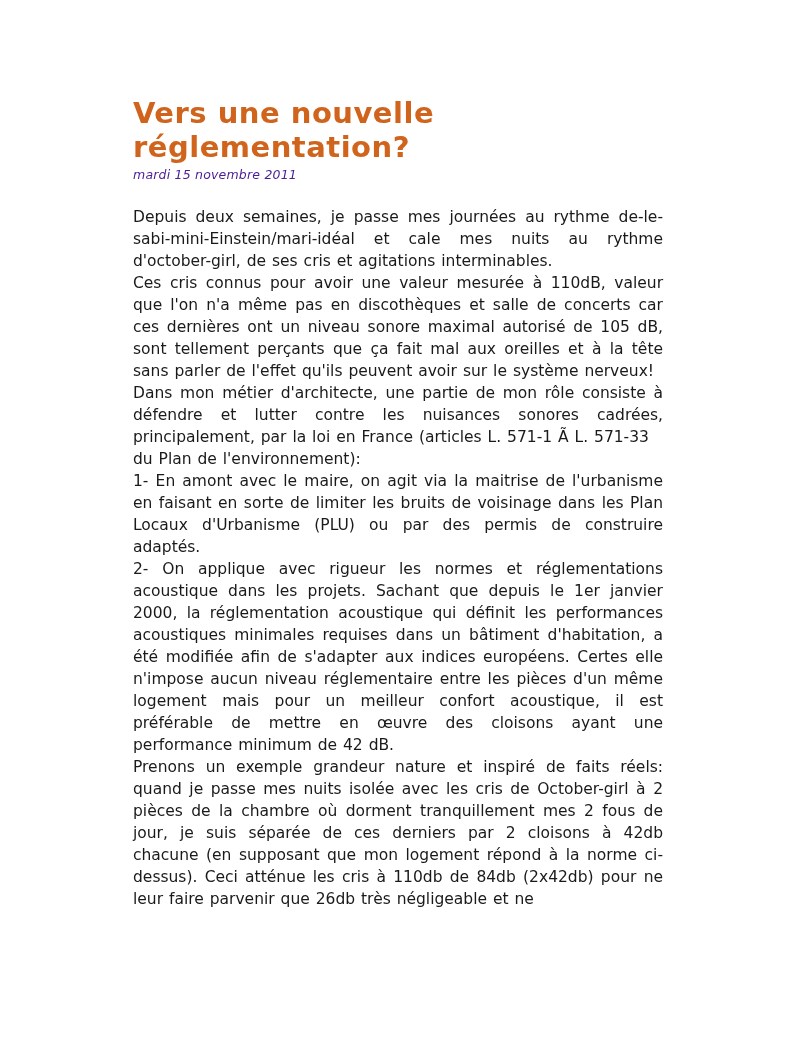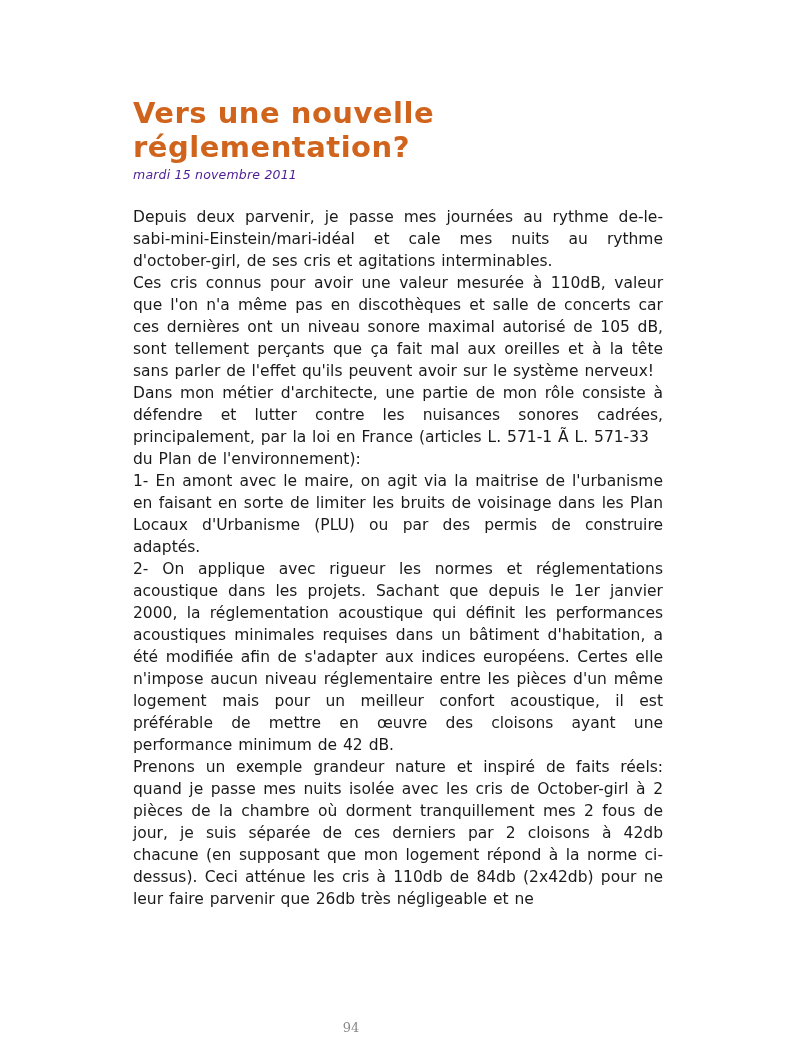--- a/index.html
+++ b/index.html
@@ -60,23 +60,22 @@
   }
 </style>
 </head>
 <body>
 
 <div class="doc">
   <div class="content">
     <h1 class="title">Vers une nouvelle réglementation?</h1>
     <div class="date">mardi 15 novembre 2011</div>
     <div class="body-text">
-        <p>Depuis deux parvenir, je passe mes journées au rythme de-le-sabi-mini-Einstein/mari-idéal et cale mes nuits au rythme d'october-girl, de ses cris et agitations interminables.</p>
+        <p>Depuis deux semaines, je passe mes journées au rythme de-le-sabi-mini-Einstein/mari-idéal et cale mes nuits au rythme d'october-girl, de ses cris et agitations interminables.</p>
         <p>Ces cris connus pour avoir une valeur mesurée à 110dB, valeur que l'on n'a même pas en discothèques et salle de concerts car ces dernières ont un niveau sonore maximal autorisé de 105 dB, sont tellement perçants que ça fait mal aux oreilles et à la tête sans parler de l'effet qu'ils peuvent avoir sur le système nerveux!</p>
         <p>Dans mon métier d'architecte, une partie de mon rôle consiste à défendre et lutter contre les nuisances sonores cadrées, principalement, par la loi en France (articles L. 571-1 Ã  L. 571-33</p>
         <p>du Plan de l'environnement):</p>
         <p>1- En amont avec le maire, on agit via la maitrise de l'urbanisme en faisant en sorte de limiter les bruits de voisinage dans les Plan Locaux d'Urbanisme (PLU) ou par des permis de construire adaptés.</p>
         <p>2- On applique avec rigueur les normes et réglementations acoustique dans les projets. Sachant que depuis le 1er janvier 2000, la réglementation acoustique qui définit les performances acoustiques minimales requises dans un bâtiment d'habitation, a été modifiée afin de s'adapter aux indices européens. Certes elle n'impose aucun niveau réglementaire entre les pièces d'un même logement mais pour un meilleur confort acoustique, il est préférable de mettre en œuvre des cloisons ayant une performance minimum de 42 dB.</p>
         <p>Prenons un exemple grandeur nature et inspiré de faits réels: quand je passe mes nuits isolée avec les cris de October-girl à 2 pièces de la chambre où dorment tranquillement mes 2 fous de jour, je suis séparée de ces derniers par 2 cloisons à 42db chacune (en supposant que mon logement répond à la norme ci-dessus). Ceci atténue les cris à 110db de 84db (2x42db) pour ne leur faire parvenir que 26db très négligeable et ne</p>
       </div>
   </div>
-  <div class="pagenum">94</div>
 </div>
 
 </body></html>

